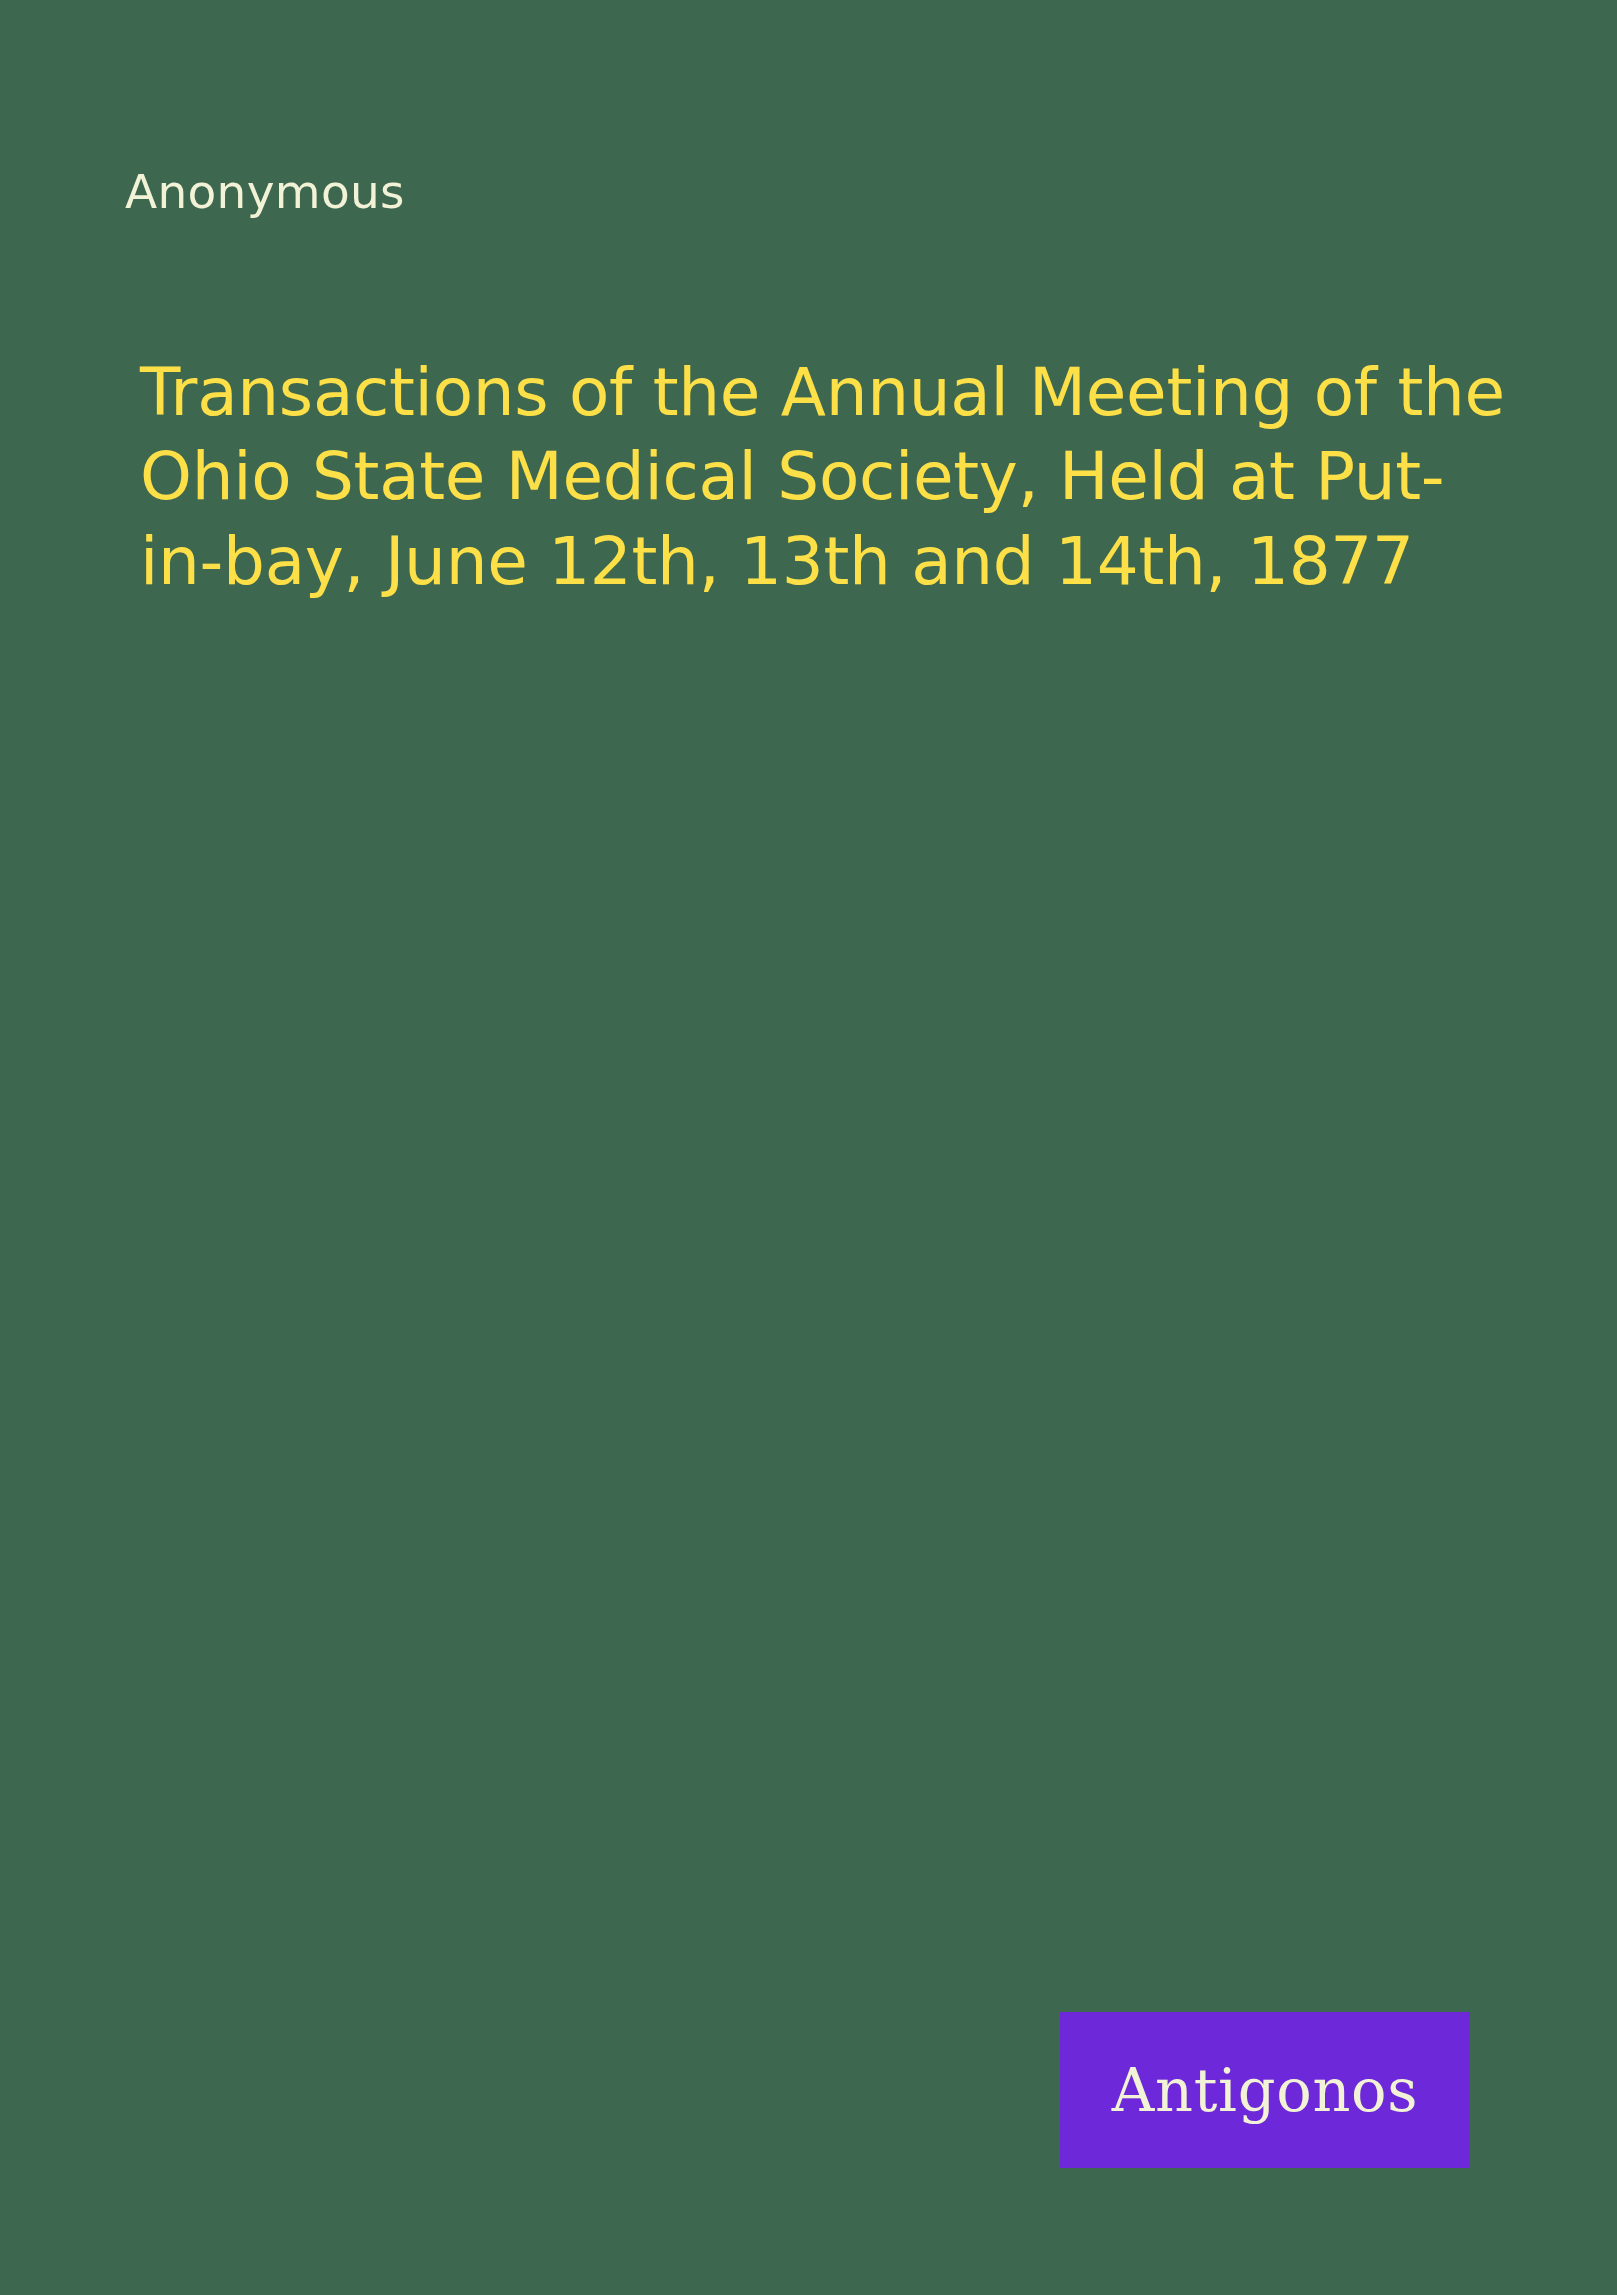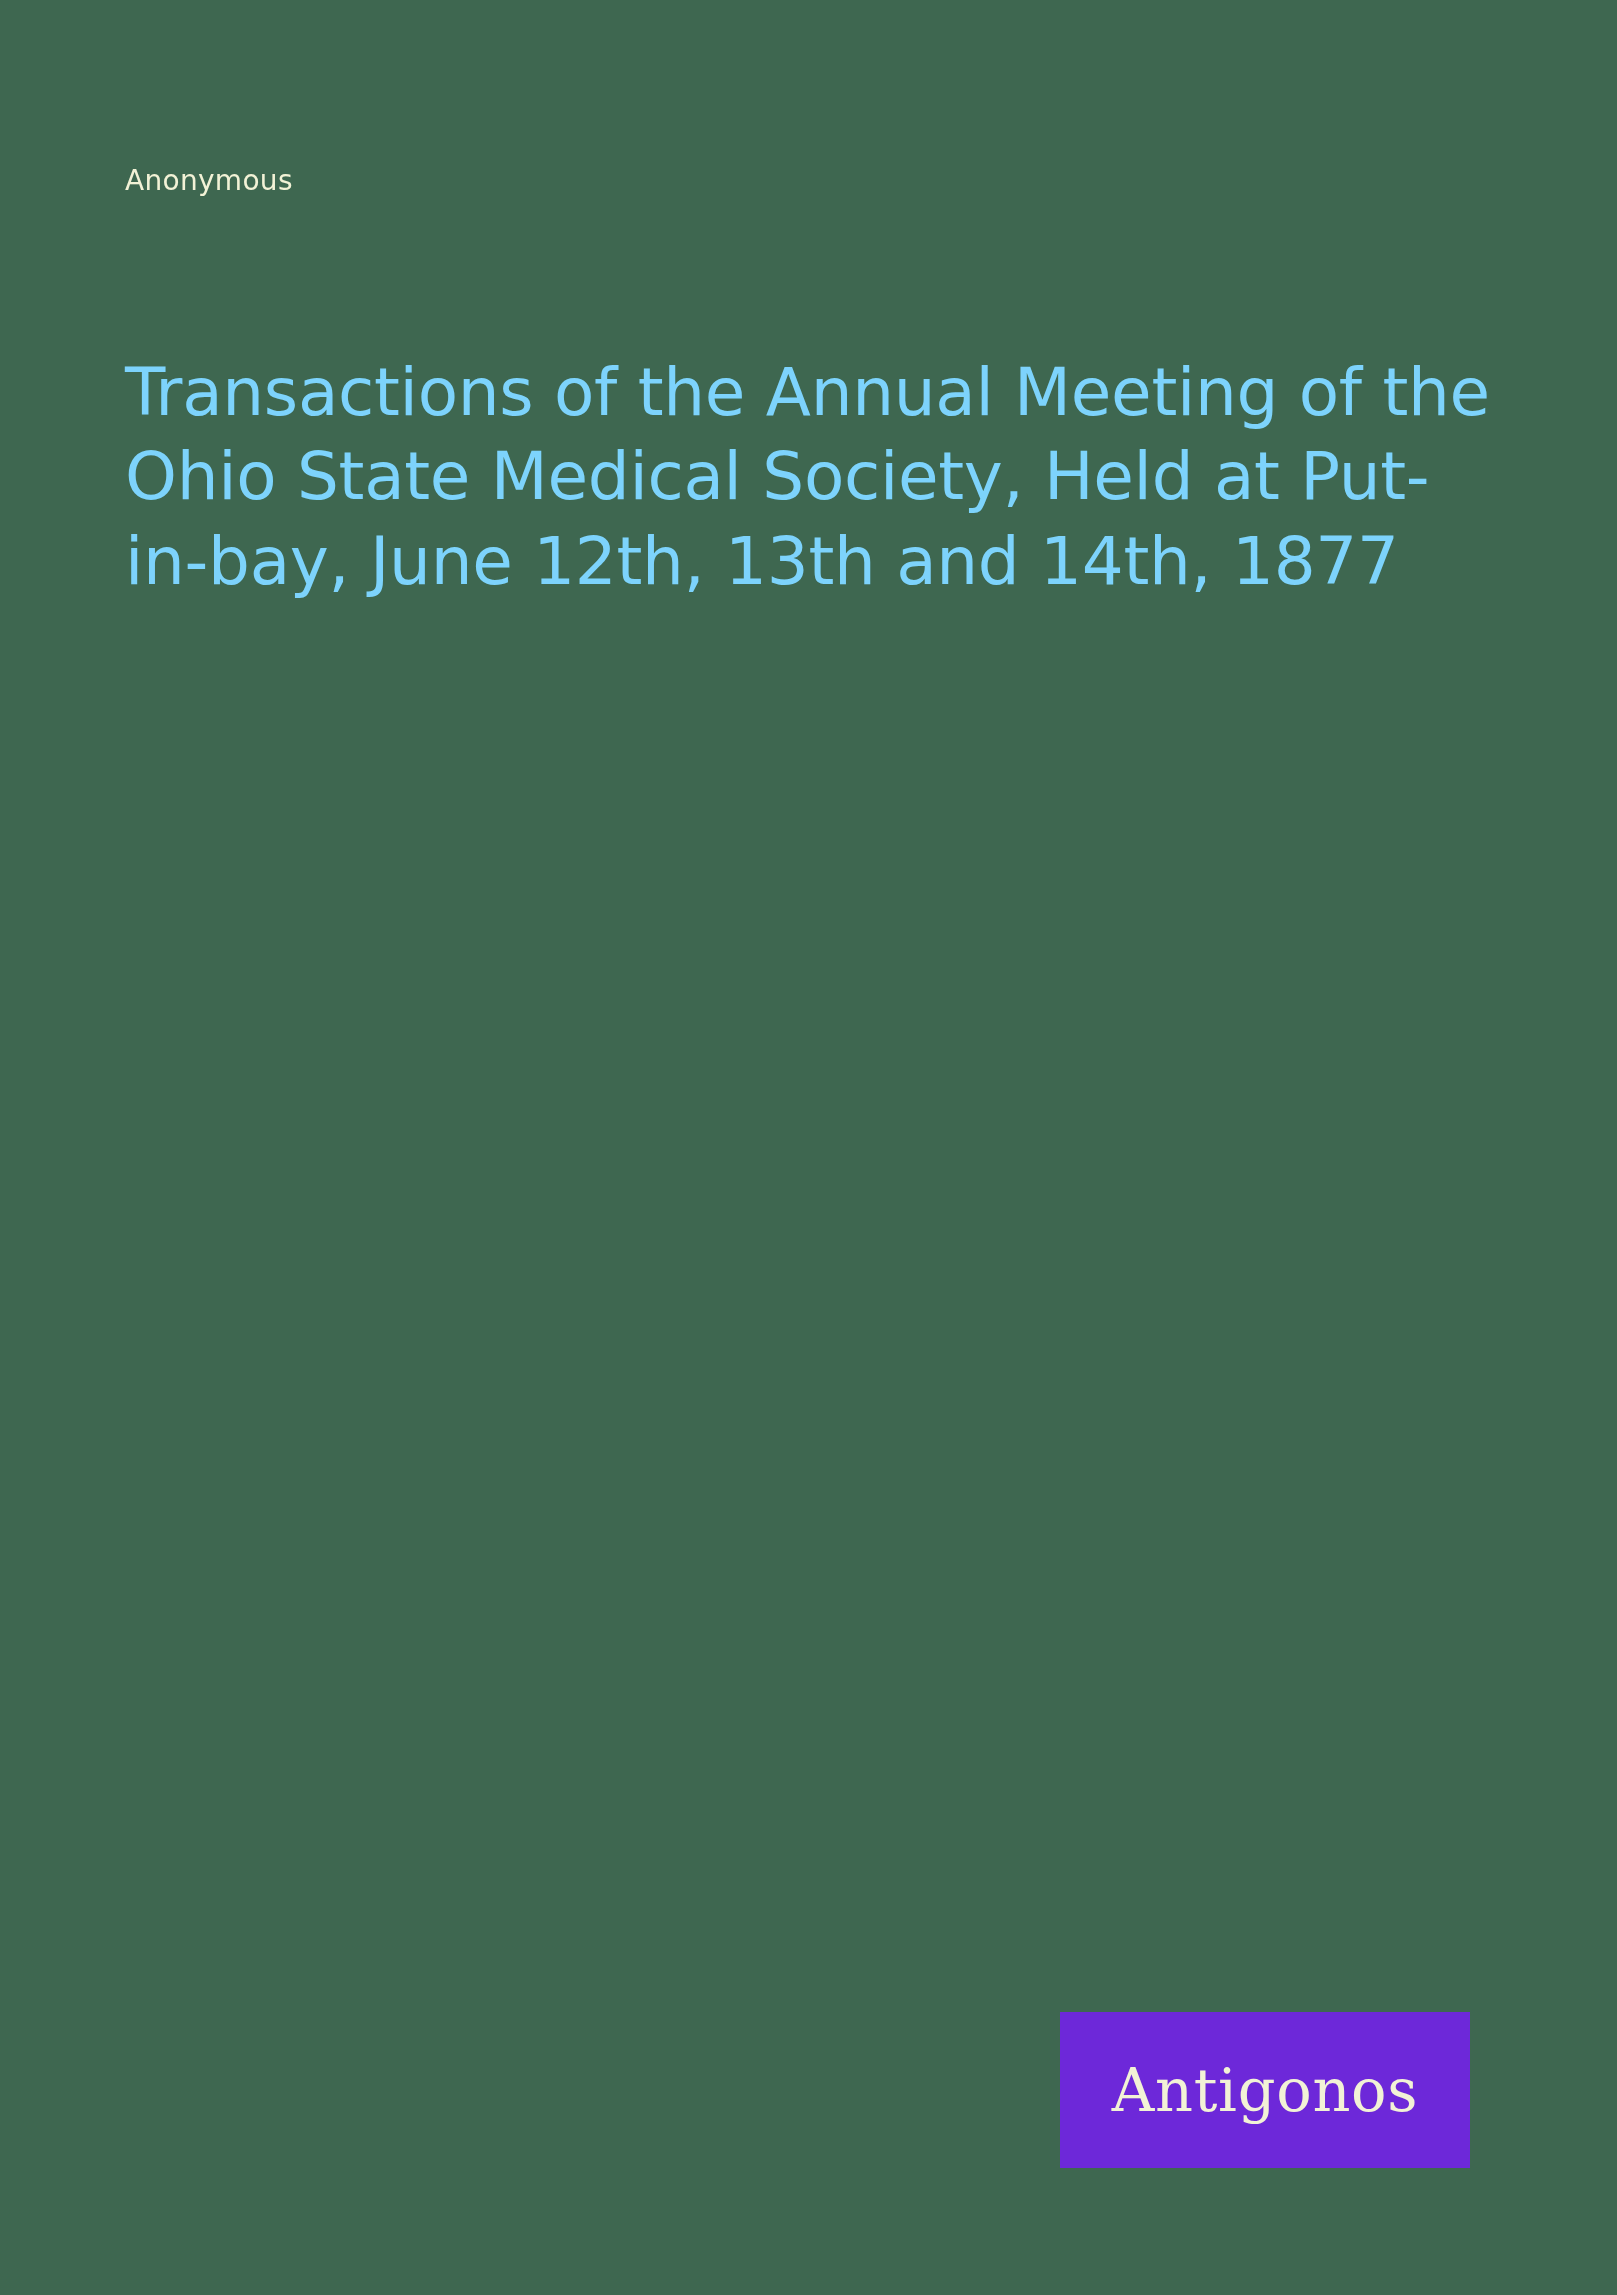--- a/index.html
+++ b/index.html
@@ -16,35 +16,35 @@
   .cover {
     position: relative;
     width: 1618px;
     height: 2295px;
     box-sizing: border-box;
   }
   .author {
     position: absolute;
     left: 125px;
     top: 164px;
-    font-size: 28px;
+    font-size: 47px;
     line-height: 1.2;
     color: #f2f2d6;
     font-family: "DejaVu Sans", sans-serif;
     font-weight: 400;
     letter-spacing: 0.3px;
   }
   .title {
     position: absolute;
-    left: 125px;
+    left: 140px;
     top: 351px;
     width: 1375px;
     font-size: 66px;
     line-height: 1.28;
-    color: #7dd3fc;
+    color: #fde047;
     font-family: "DejaVu Sans", sans-serif;
     font-weight: 400;
     letter-spacing: -0.3px;
   }
   .publisher-box {
     position: absolute;
     left: 1060px;
     top: 2012px;
     width: 410px;
     height: 156px;

